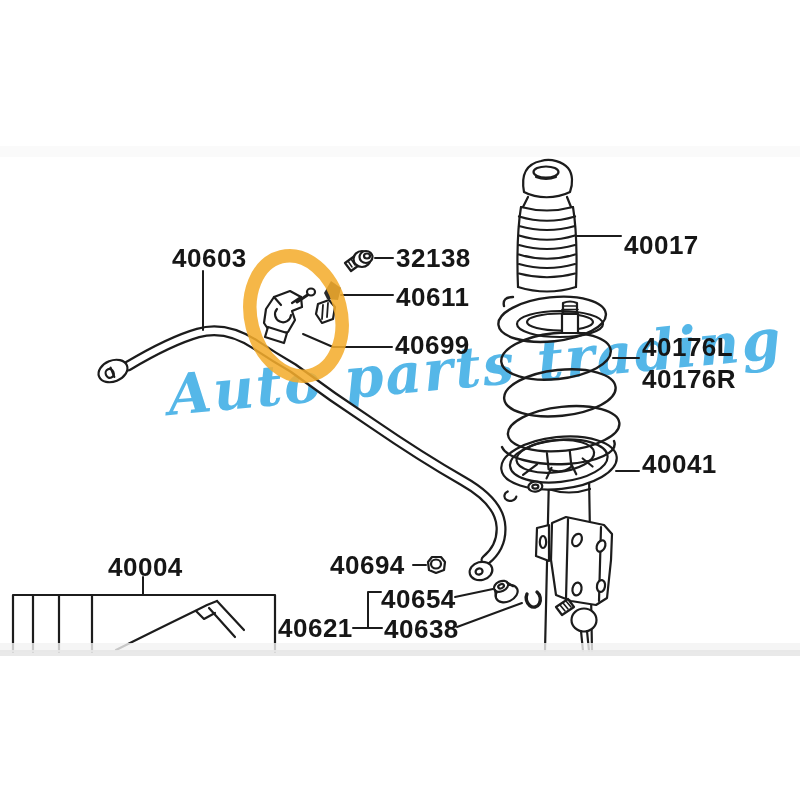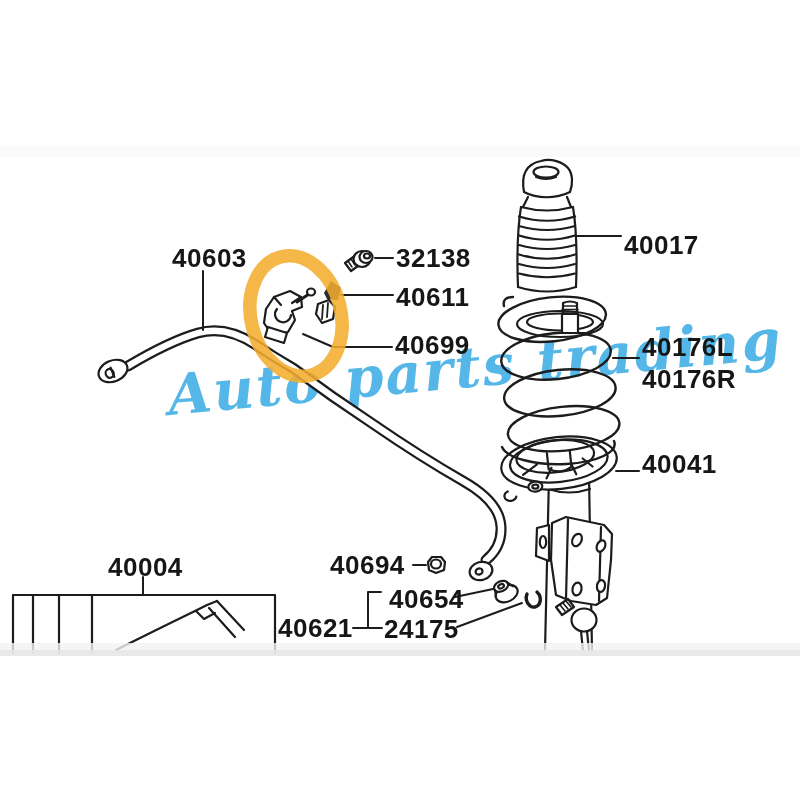--- a/index.html
+++ b/index.html
@@ -176,17 +176,17 @@
   <div class="part-label" style="left:172px;top:245px">40603</div>
   <div class="part-label" style="left:396px;top:245px">32138</div>
   <div class="part-label" style="left:396px;top:284px">40611</div>
   <div class="part-label" style="left:395px;top:332px">40699</div>
   <div class="part-label" style="left:624px;top:232px">40017</div>
   <div class="part-label small" style="left:642px;top:334px">40176L</div>
   <div class="part-label small" style="left:642px;top:366px">40176R</div>
   <div class="part-label" style="left:642px;top:451px">40041</div>
   <div class="part-label" style="left:108px;top:554px">40004</div>
   <div class="part-label" style="left:330px;top:552px">40694</div>
-  <div class="part-label" style="left:389px;top:586px">40654</div>
+  <div class="part-label" style="left:381px;top:586px">40654</div>
   <div class="part-label" style="left:278px;top:615px">40621</div>
-  <div class="part-label" style="left:384px;top:616px">24175</div>
+  <div class="part-label" style="left:384px;top:616px">40638</div>
 
 </div>
 
 </body></html>

